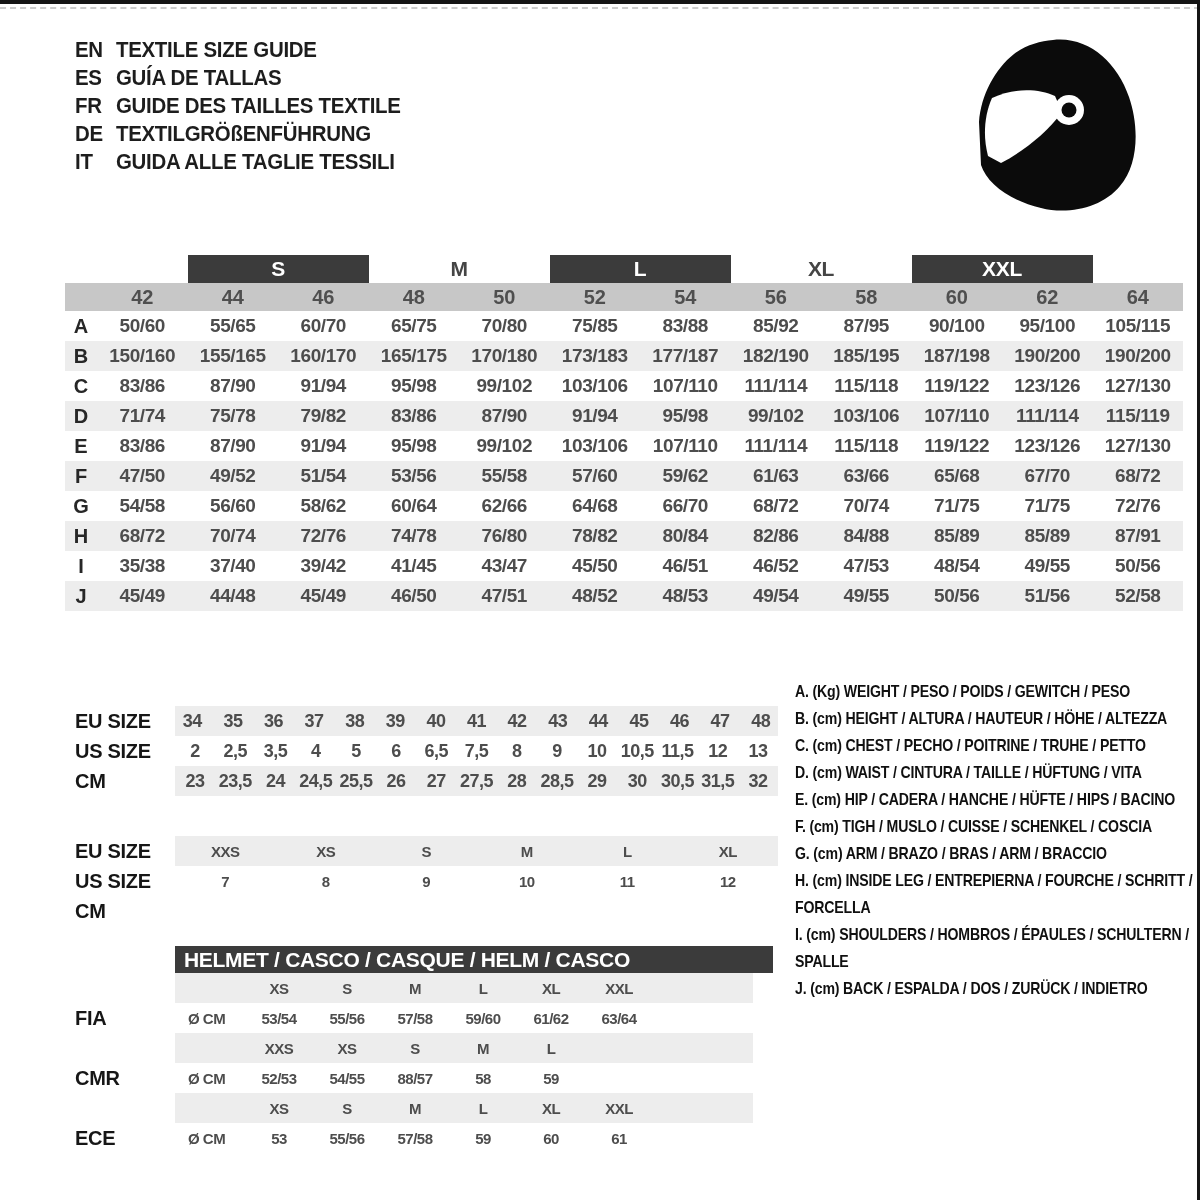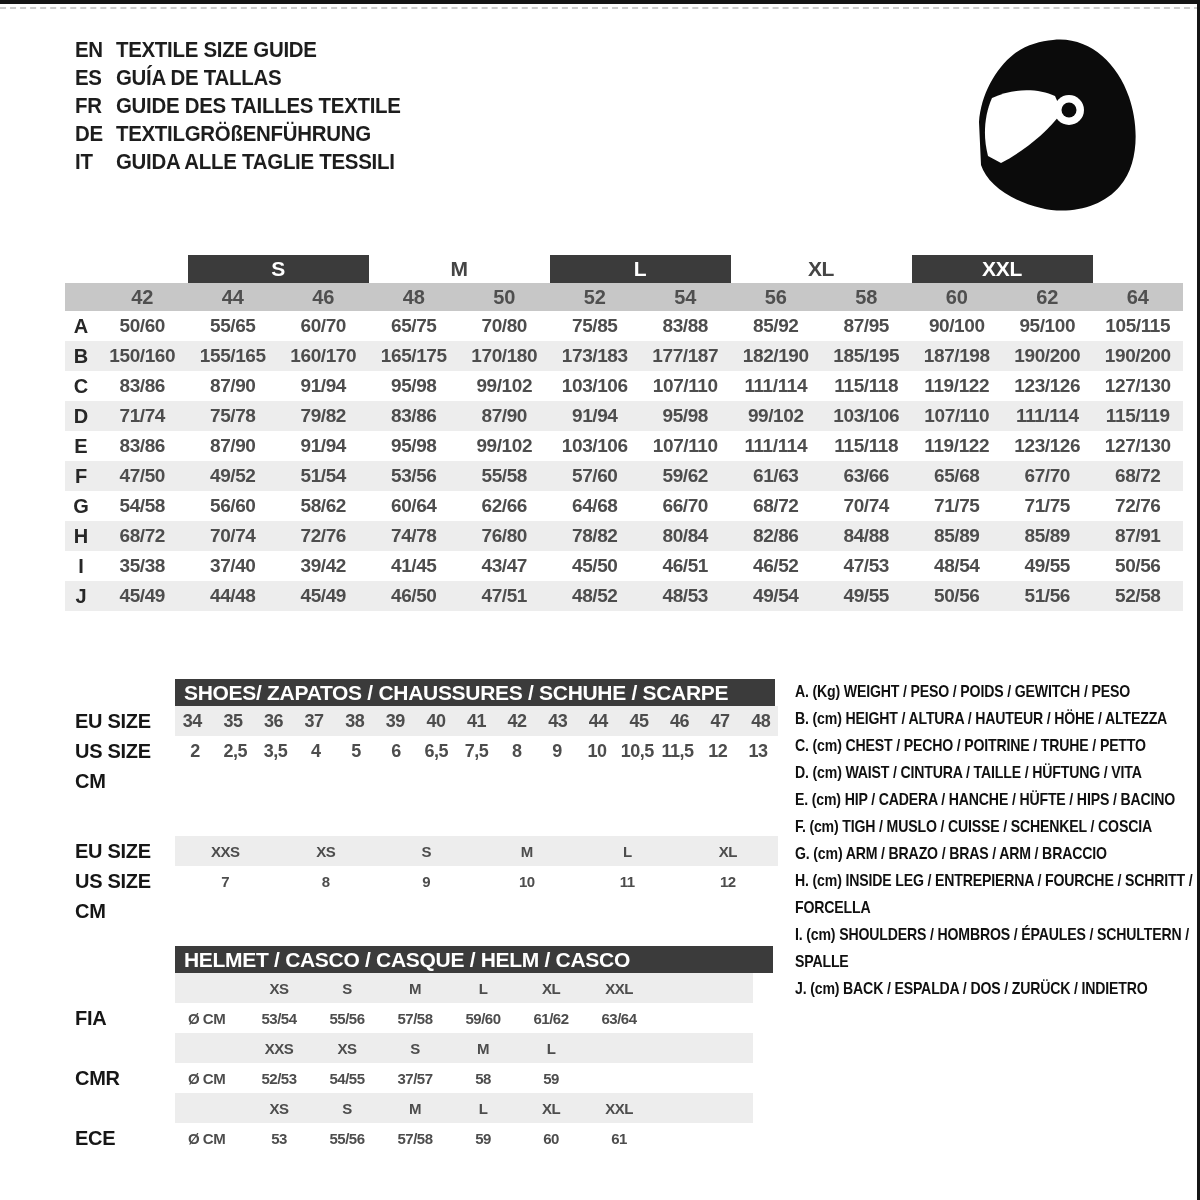--- a/index.html
+++ b/index.html
@@ -257,21 +257,20 @@
           <div class="val">48/53</div>
           <div class="val">49/54</div>
           <div class="val">49/55</div>
           <div class="val">50/56</div>
           <div class="val">51/56</div>
           <div class="val">52/58</div>
         </div>
       </div>
   </div>
 
-  <div class="section-title" style="left:175px;top:679px;width:600px">SHOES/ ZAPATOS / CHAUSSURES / SCHUHE / SCARPE</div>
   <div class="rows-box" id="shoes-rows" style="top:706px;width:603px">
       <div class="srow gray" style="grid-template-columns: repeat(15, 1fr); gap: 6px;">
         <div class="scell">34</div>
         <div class="scell">35</div>
         <div class="scell">36</div>
         <div class="scell">37</div>
         <div class="scell">38</div>
         <div class="scell">39</div>
         <div class="scell">40</div>
         <div class="scell">41</div>
@@ -293,20 +292,37 @@
         <div class="scell">6,5</div>
         <div class="scell">7,5</div>
         <div class="scell">8</div>
         <div class="scell">9</div>
         <div class="scell">10</div>
         <div class="scell">10,5</div>
         <div class="scell">11,5</div>
         <div class="scell">12</div>
         <div class="scell">13</div>
       </div>
+      <div class="srow gray" style="grid-template-columns: repeat(15, 1fr);">
+        <div class="scell">23</div>
+        <div class="scell">23,5</div>
+        <div class="scell">24</div>
+        <div class="scell">24,5</div>
+        <div class="scell">25,5</div>
+        <div class="scell">26</div>
+        <div class="scell">27</div>
+        <div class="scell">27,5</div>
+        <div class="scell">28</div>
+        <div class="scell">28,5</div>
+        <div class="scell">29</div>
+        <div class="scell">30</div>
+        <div class="scell">30,5</div>
+        <div class="scell">31,5</div>
+        <div class="scell">32</div>
+      </div>
     </div>
   <div class="side-label" style="top:706px">EU SIZE</div>
   <div class="side-label" style="top:736px">US SIZE</div>
   <div class="side-label" style="top:766px">CM</div>
 
   <div class="rows-box" id="gloves-rows" style="top:836px;width:603px">
       <div class="srow gray" style="grid-template-columns: repeat(6, 1fr);">
         <div class="scell gcell">XXS</div>
         <div class="scell gcell">XS</div>
         <div class="scell gcell">S</div>
@@ -352,21 +368,21 @@
         <div class="scell gcell">XXS</div>
         <div class="scell gcell">XS</div>
         <div class="scell gcell">S</div>
         <div class="scell gcell">M</div>
         <div class="scell gcell">L</div>
       </div>
       <div class="srow" style="grid-template-columns: 70px repeat(6, 68px);">
         <div class="scell gcell hleft">Ø CM</div>
         <div class="scell gcell">52/53</div>
         <div class="scell gcell">54/55</div>
-        <div class="scell gcell">37/57</div>
+        <div class="scell gcell">88/57</div>
         <div class="scell gcell">58</div>
         <div class="scell gcell">59</div>
       </div>
       <div class="srow gray" style="grid-template-columns: 70px repeat(6, 68px);">
         <div class="scell gcell"></div>
         <div class="scell gcell">XS</div>
         <div class="scell gcell">S</div>
         <div class="scell gcell">M</div>
         <div class="scell gcell">L</div>
         <div class="scell gcell">XL</div>

